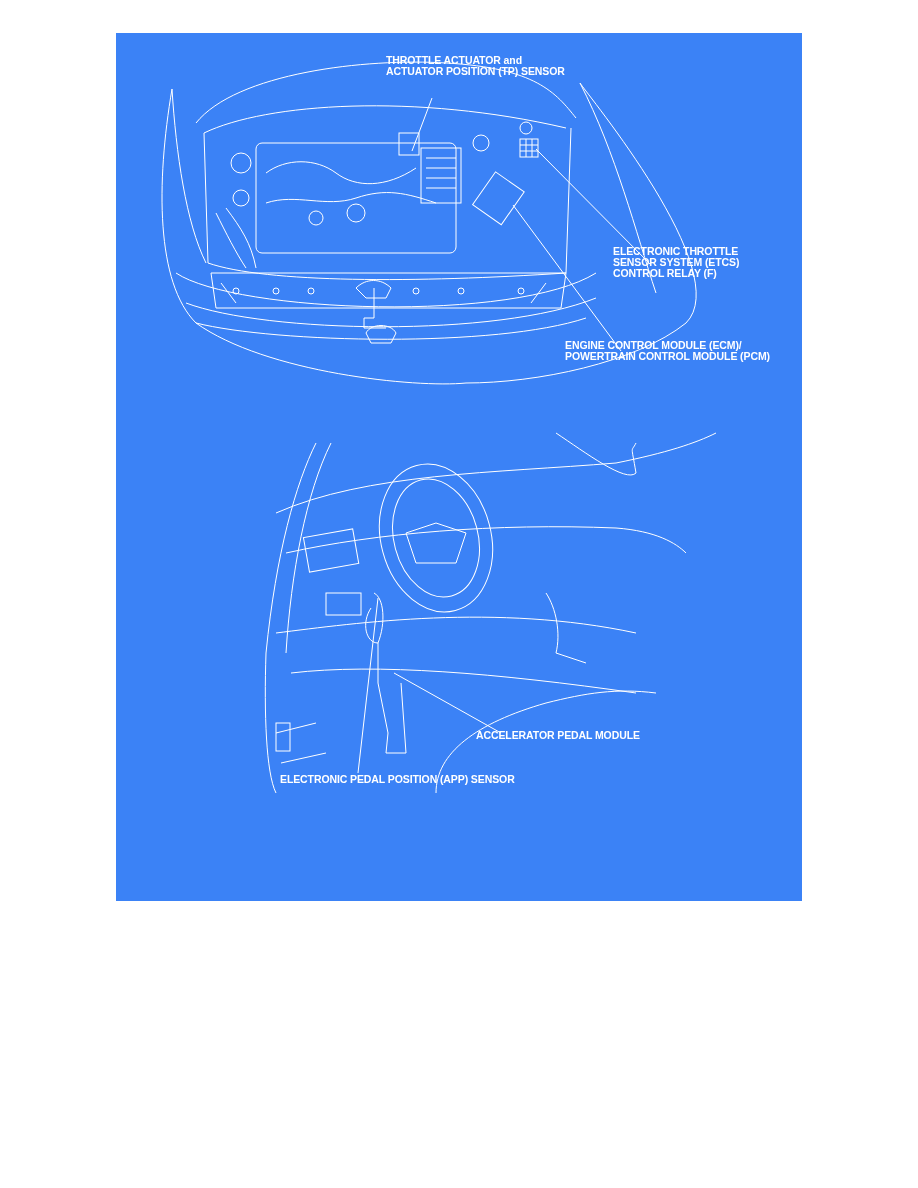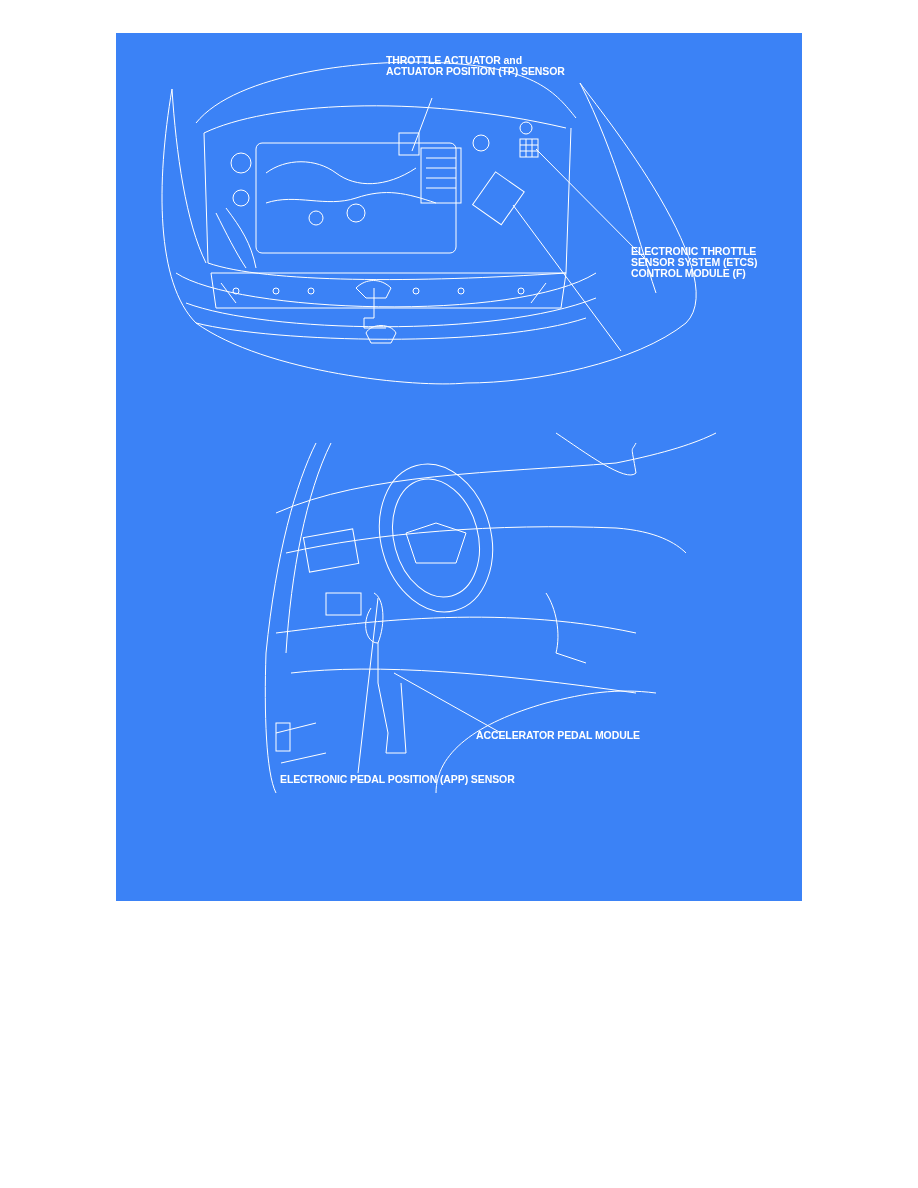--- a/index.html
+++ b/index.html
@@ -97,26 +97,30 @@
       <path d="M278 640 L 385 700"></path>
       <path d="M262 565 L 242 740"></path>
     </g>
   </svg>
 
   <div class="label" style="left:270px; top:22px;">
     <div>THROTTLE ACTUATOR and</div>
     <div>ACTUATOR POSITION (TP) SENSOR</div>
   </div>
 
-  <div class="label" style="left:497px; top:213px;margin-left:18px;">
+  <div class="label" style="left:497px; top:213px;">
     <div>ELECTRONIC THROTTLE</div>
     <div>SENSOR SYSTEM (ETCS)</div>
-    <div>CONTROL MODULE (F)</div>
+    <div>CONTROL RELAY (F)</div>
   </div>
 
+  <div class="label" style="left:449px; top:307px;">
+    <div>ENGINE CONTROL MODULE (ECM)/</div>
+    <div>POWERTRAIN CONTROL MODULE (PCM)</div>
+  </div>
 
   <div class="label" style="left:360px; top:697px;">
     <div>ACCELERATOR PEDAL MODULE</div>
   </div>
 
   <div class="label" style="left:164px; top:741px;">
     <div>ELECTRONIC PEDAL POSITION (APP) SENSOR</div>
   </div>
 
 </div>

